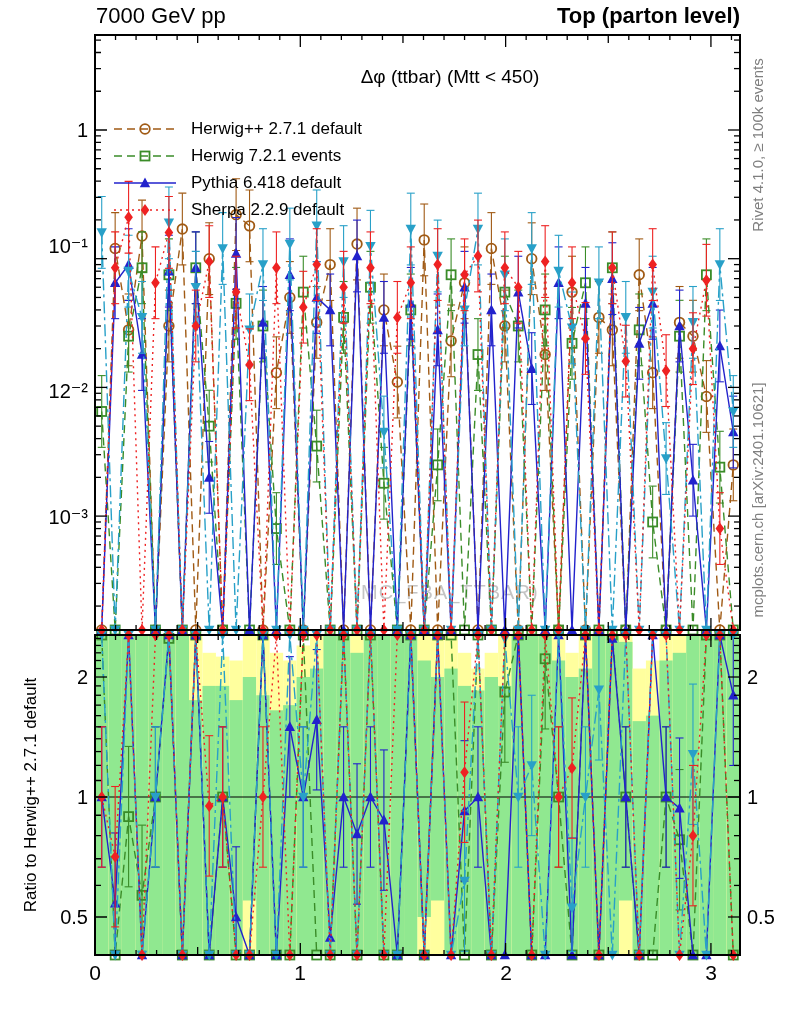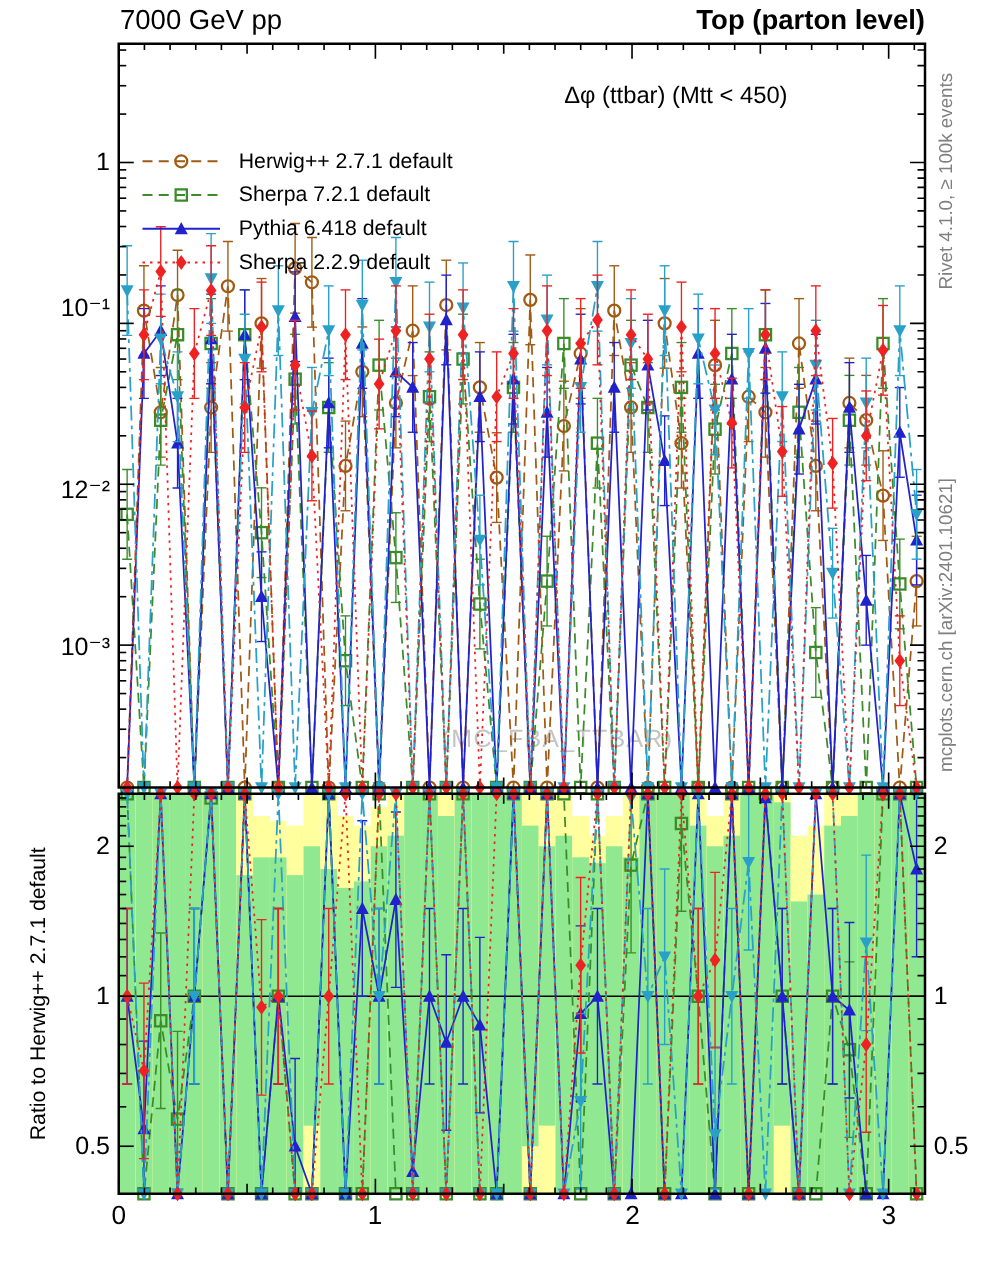--- a/index.html
+++ b/index.html
@@ -1,28 +1,28 @@
 <!DOCTYPE html>
 <html><head>
 <meta charset="utf-8">
 <style>
   * { margin:0; padding:0; box-sizing:border-box; }
   html,body { background:#fff; }
   .page {
     position:relative; width:786px; height:1024px; background:#fff;
-    font-family:"Liberation Sans","DejaVu Sans",sans-serif; color:#000; overflow:hidden;
+    font-family:"Liberation Sans","DejaVu Sans",sans-serif; color:#000; overflow:hidden;border-radius:14px;
   }
   .abs { position:absolute; }
   #plot-svg { position:absolute; left:0; top:0; z-index:2; }
   .overlay { z-index:3; }
   .under { z-index:1; }
   .hdr { font-size:22px; top:3px; white-space:nowrap; }
   .hdr-left { left:96px; }
   .hdr-right { right:46px; text-align:left;font-weight:bold; }
-  .plot-title { left:270px; width:360px; top:66px; text-align:right; font-size:19px; white-space:nowrap; }
+  .plot-title { left:270px; width:360px; top:66px; text-align:center; font-size:19px; white-space:nowrap; }
   .legend { left:112px; top:115px; display:flex; flex-direction:column; }
   .legend-item { display:flex; align-items:center; height:27px; }
   .legend-item svg { display:block; }
   .legend-label { font-size:17px; padding-left:13px; white-space:nowrap; }
   .ytick { left:14px; width:74px; text-align:right; font-size:20px; white-space:nowrap; }
   .ytick-r { left:747px; text-align:left; font-size:20px; white-space:nowrap; }
   .xtick { width:44px; text-align:center; font-size:21px; top:961px; }
   .rot { white-space:nowrap; transform:translate(-50%,-50%) rotate(-90deg); }
   .ratio-label { left:31px; top:795px; font-size:17px; }
   .note { font-size:15px; color:#7f7f7f; }
@@ -1466,21 +1466,21 @@
           <line x1="2" y1="8" x2="64" y2="8" stroke="#a05a14" stroke-width="1.6" stroke-dasharray="8,5"></line>
           <circle cx="33" cy="8" r="4.8" fill="none" stroke="#a05a14" stroke-width="1.8"></circle>
         </svg>
       <span class="legend-label">Herwig++ 2.7.1 default</span>
     </div>
     <div class="legend-item">
       <svg class="swatch" width="66" height="16">
           <line x1="2" y1="8" x2="64" y2="8" stroke="#3a8c28" stroke-width="1.6" stroke-dasharray="8,5"></line>
           <rect x="28.5" y="3.5" width="9" height="9" fill="none" stroke="#3a8c28" stroke-width="1.8"></rect>
         </svg>
-      <span class="legend-label">Sherpa 7.2.1 default</span>
+      <span class="legend-label">Herwig 7.2.1 events</span>
     </div>
     <div class="legend-item">
       <svg class="swatch" width="66" height="16">
           <line x1="2" y1="8" x2="64" y2="8" stroke="#2222cc" stroke-width="1.6"></line>
           <path d="M33 2.5L38.2 12.3L27.8 12.3Z" fill="#2222cc"></path>
         </svg>
       <span class="legend-label">Pythia 6.418 default</span>
     </div>
     <div class="legend-item">
       <svg class="swatch" width="66" height="16">

